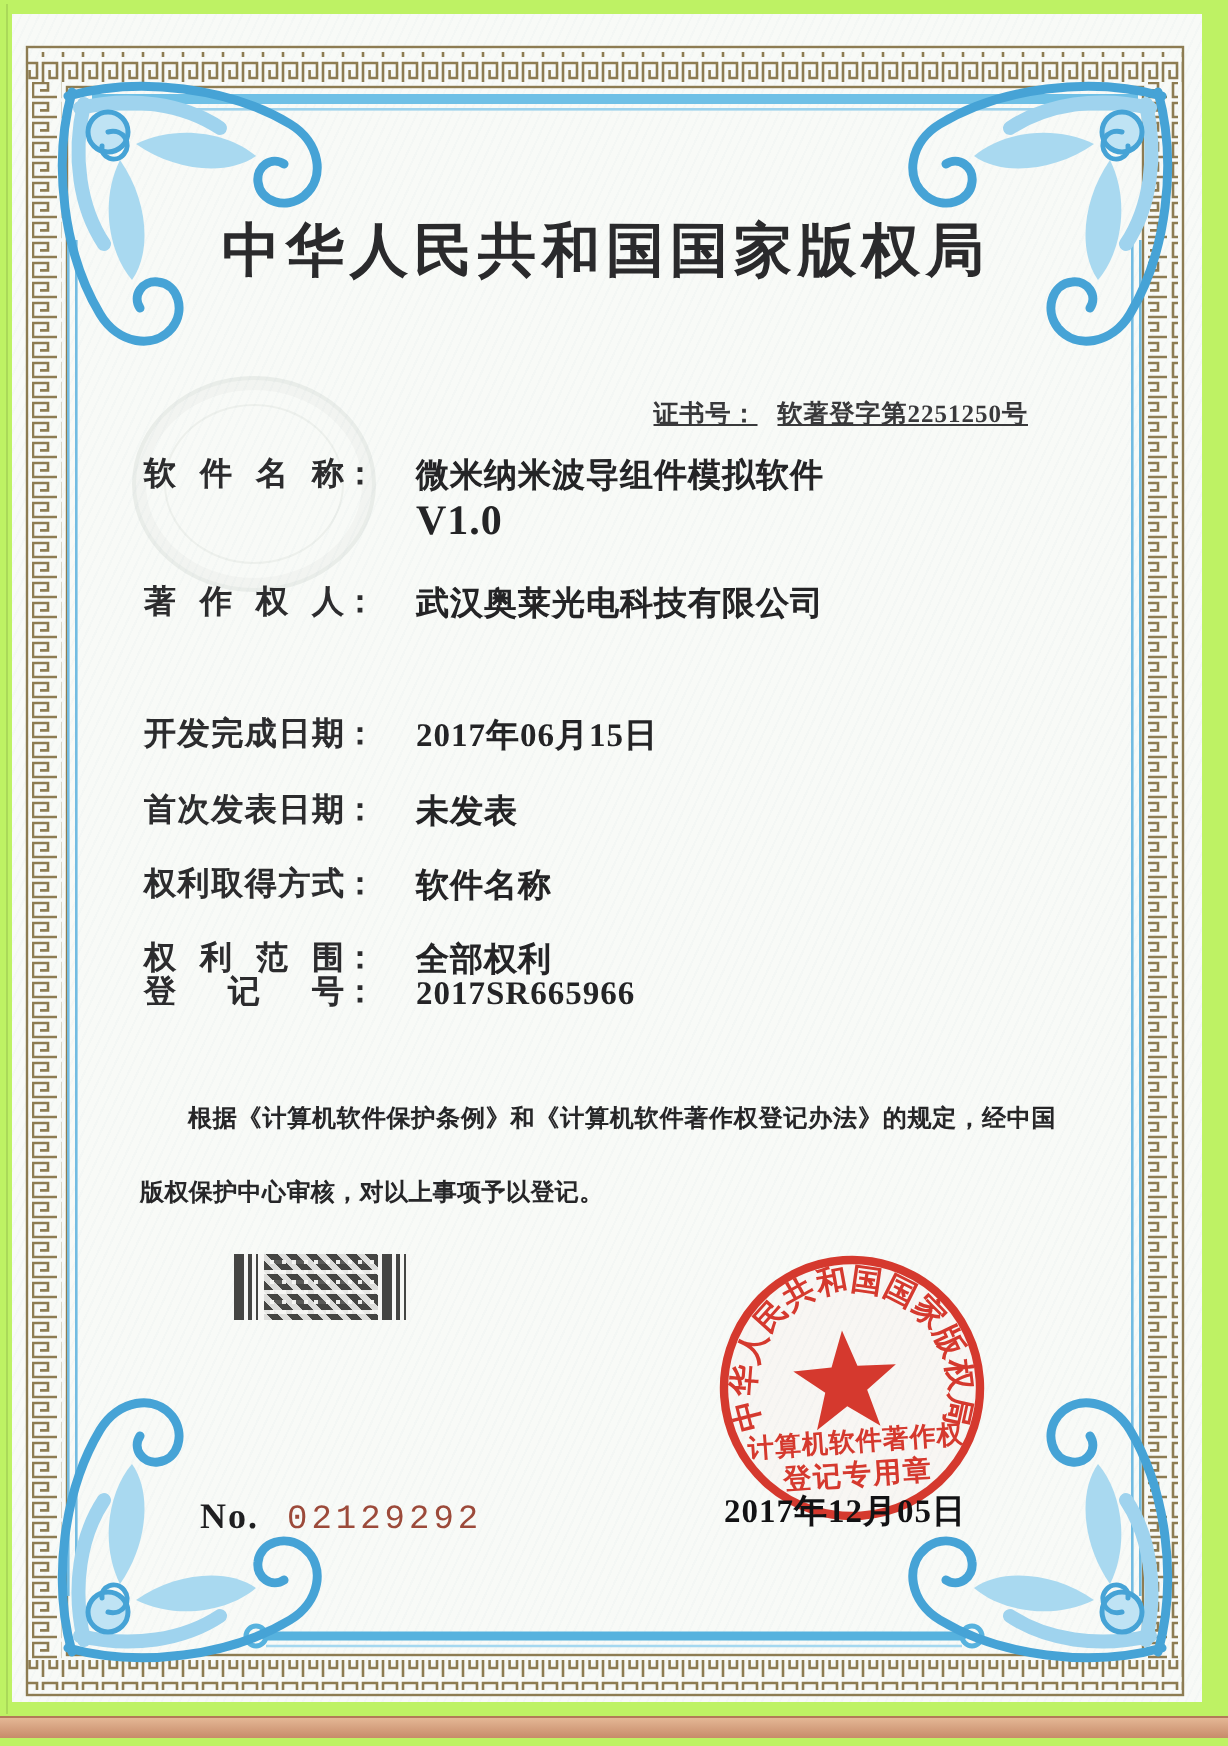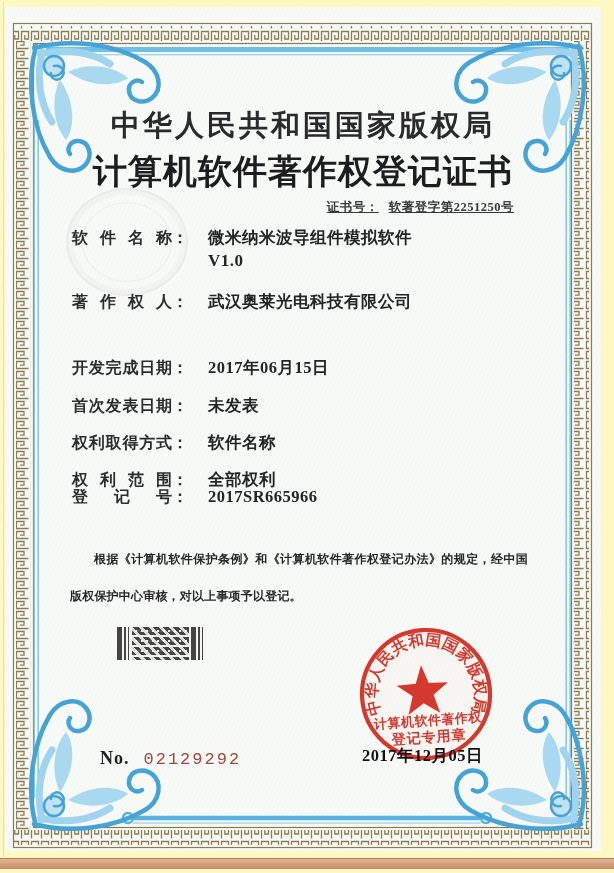--- a/index.html
+++ b/index.html
@@ -1,18 +1,18 @@
 <!DOCTYPE html>
 <html><head>
 <meta charset="utf-8">
 <style>
   html,body{margin:0;padding:0;background:#ffffff;}
   .page{
     position:relative; width:614px; height:873px; overflow:hidden;
-    background:#fef9c3;
+    background:#bef264;
     font-family:"Liberation Serif","DejaVu Serif",serif;
   }
   
   .paper{
     position:absolute; left:6px; top:7px; right:13px; bottom:22px;
     background:#f8faf7;
   }
   .paper::after{
     content:""; position:absolute; inset:0;
     background:repeating-linear-gradient(115deg, rgba(150,180,195,0.045) 0 1px, rgba(255,255,255,0) 1px 4px);
@@ -39,21 +39,21 @@
   
   .row{position:absolute; left:72px; display:flex; align-items:flex-start;}
   .lbl{
     display:inline-block; width:100px;
     text-align:justify; text-align-last:justify;
     font-size:16px; font-weight:700; color:#2c2c2e; line-height:23px;
   }
   .colon{font-size:16px; font-weight:700; color:#2c2c2e; line-height:23px;}
   .valwrap{margin-left:20px;}
   .val{display:block; font-size:16.5px; color:#242426; letter-spacing:0.5px; line-height:23px; font-weight:600;}
-  .val2{display:block; font-size:17px; color:#242426; letter-spacing:0.5px; line-height:23px; font-weight:600;}
+  .val2{display:block; font-size:21px; color:#242426; letter-spacing:0.5px; line-height:23px; font-weight:600;}
   .r1{top:226px;} .r2{top:290px;justify-content:center;} .r3{top:356px;} .r4{top:394px;}
   .r5{top:431px;} .r6{top:468px;} .r7{top:485px;}
 
   
   .statement{
     position:absolute; left:70px; top:541px; width:458px;
     font-size:12px; font-weight:600; line-height:37px; color:#262628;
     text-indent:2em; text-align:justify; letter-spacing:0.2px;
   }
 
@@ -155,21 +155,20 @@
     <use href="#fl" transform="translate(585,42) scale(-1,1)"></use>
     <use href="#fl" transform="translate(30,830) scale(1,-1)"></use>
     <use href="#fl" transform="translate(585,830) scale(-1,-1)"></use>
   </svg>
 
   <div class="emboss">
       <div class="inner"></div>
     </div>
 
   <div class="center-wrap authority">中华人民共和国国家版权局</div>
-  <div class="center-wrap cert-title">计算机软件著作权登记证书</div>
   <div class="cert-no-line">
     <span>证书号：</span><span class="gap"></span><span>软著登字第2251250号</span>
   </div>
 
   <div class="row r1">
     <span class="lbl">软件名称</span>
       <span class="colon">：</span>
     <span class="valwrap">
         <span class="val">微米纳米波导组件模拟软件</span>
         <span class="val2">V1.0</span>

